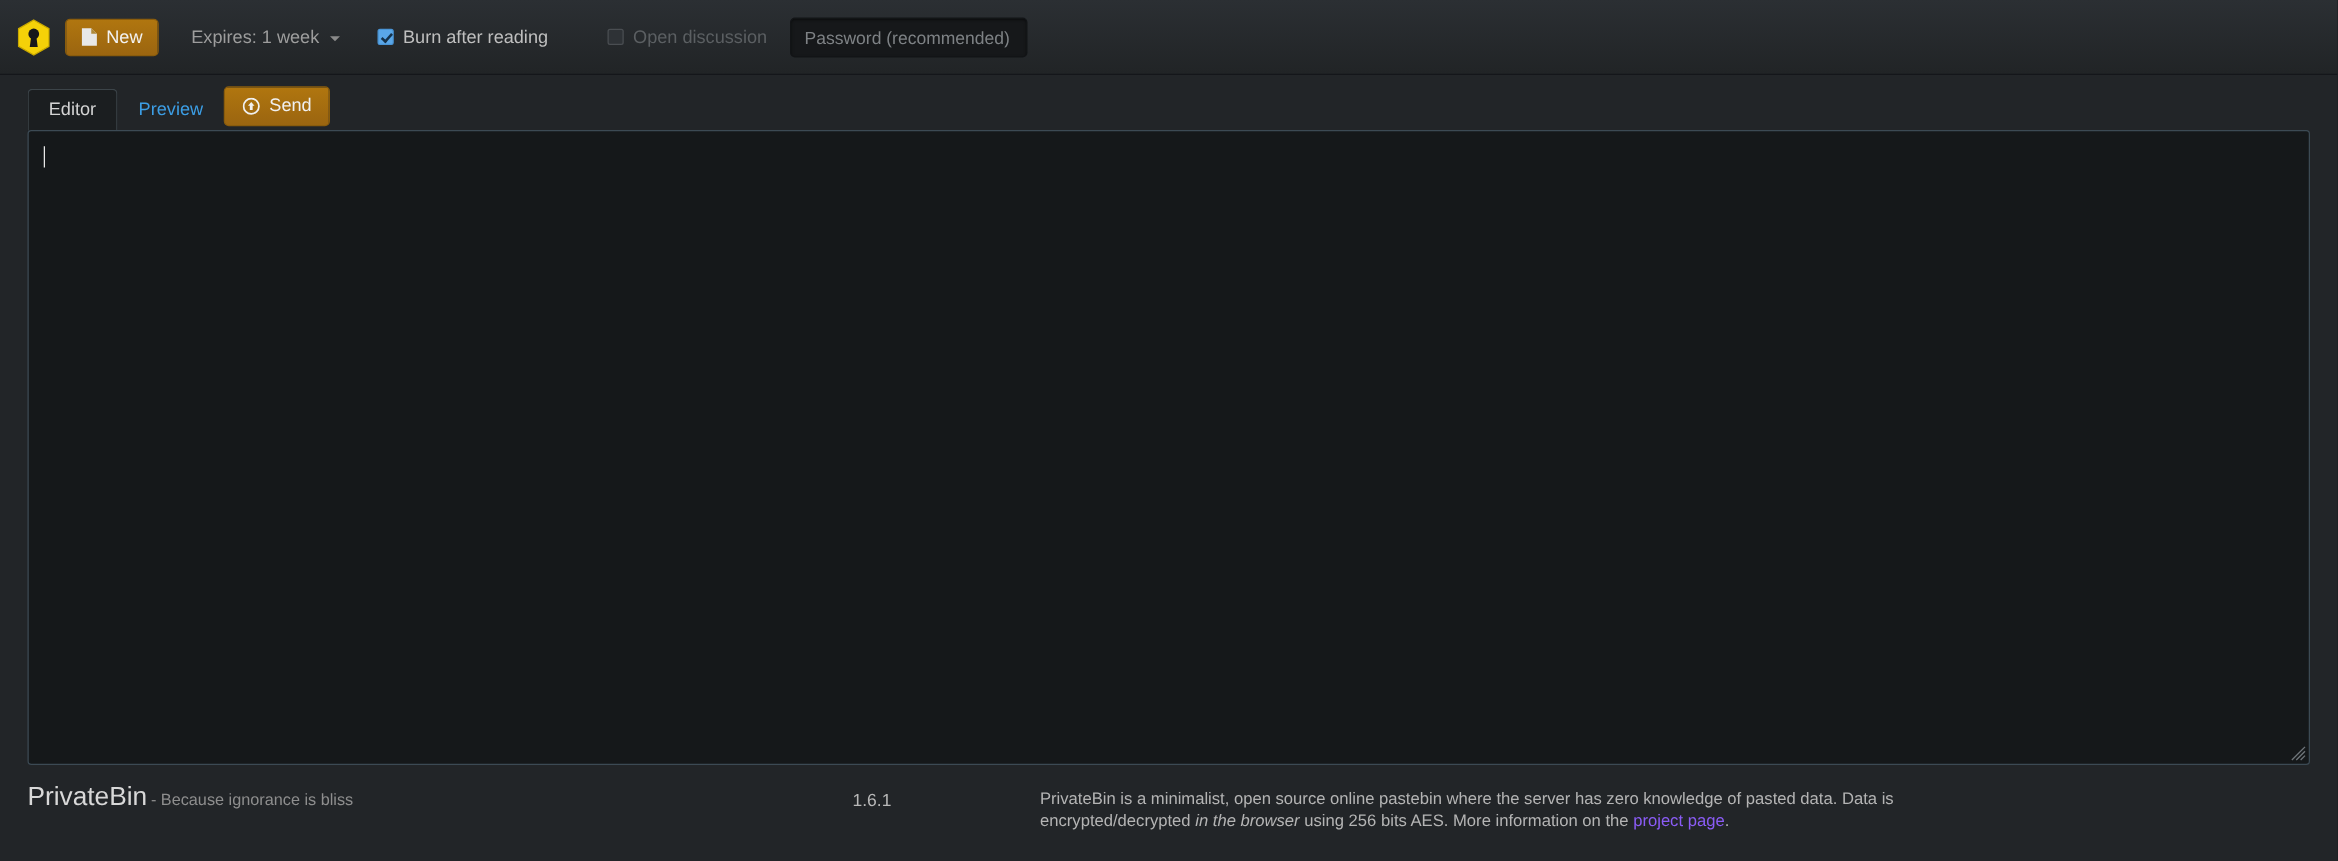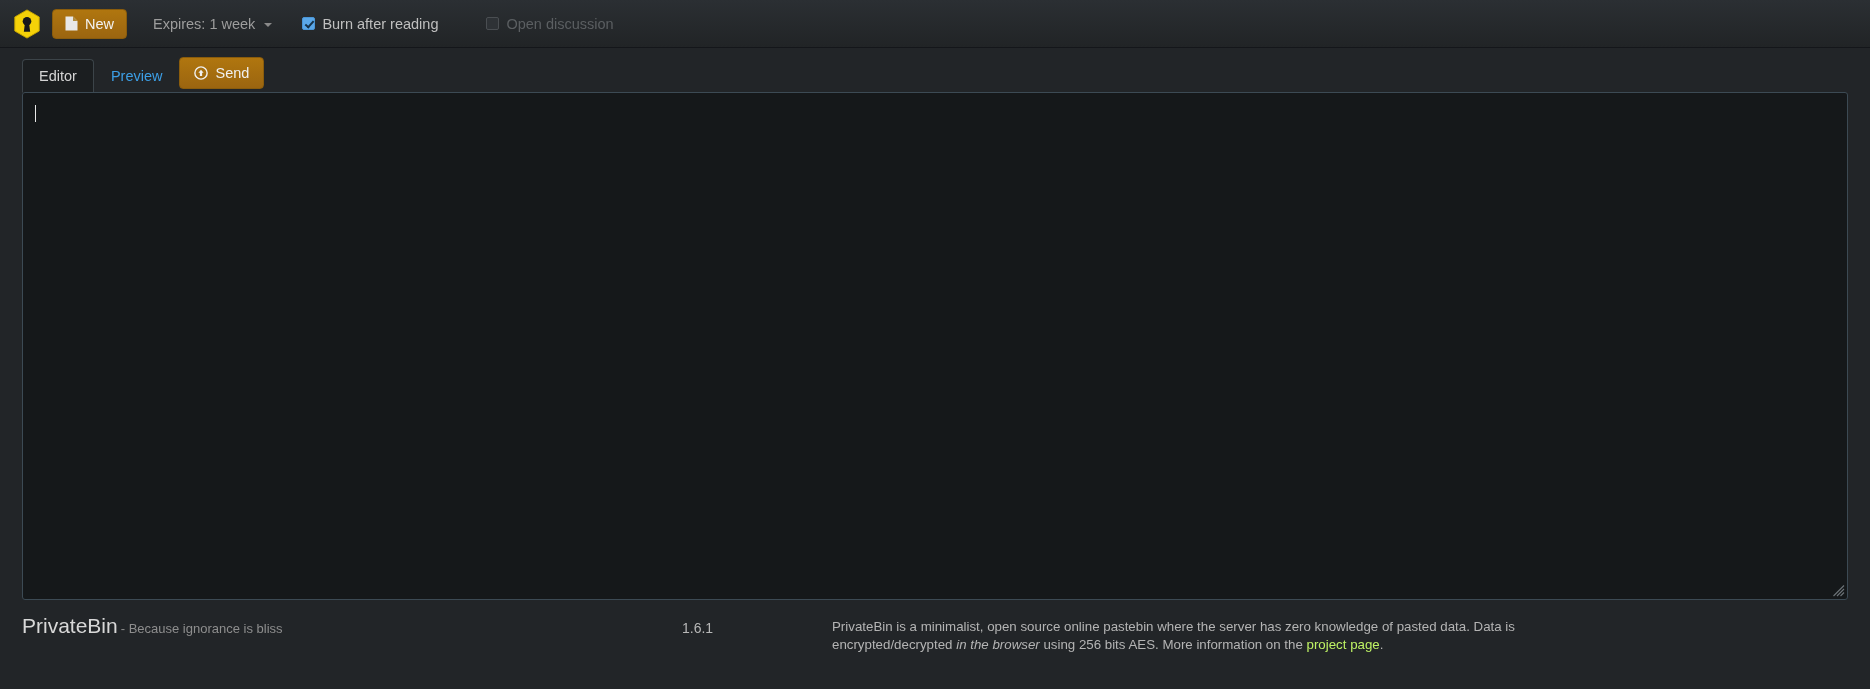--- a/index.html
+++ b/index.html
@@ -10,21 +10,21 @@
     height: 689px;
     overflow: hidden;
     background: #222528;
     font-family: "Liberation Sans", sans-serif;
     -webkit-font-smoothing: antialiased;
   }
 
   
   .navbar {
     position: relative;
-    height: 48px;
+    height: 60px;
     background: linear-gradient(to bottom, #2b2f33 0%, #212426 100%);
     border-bottom: 1px solid #14161a;
     display: flex;
     align-items: center;
     padding: 0 10px;
   }
   .brand {
     width: 34px; height: 34px;
     margin-right: 8px;
     display: flex; align-items: center; justify-content: center;
@@ -245,21 +245,21 @@
     padding-top: 6px;
   }
   .f-desc {
     flex: 1 1 auto;
     font-size: 13.3px;
     line-height: 1.33;
     color: #b4b4b4;
     padding-top: 4px;
     max-width: 760px;
   }
-  .f-desc a { color: #bef264; text-decoration: none; }
+  .f-desc a { color: #8b5cf6; text-decoration: none; }
   .f-desc i { font-style: italic; }
 </style>
 </head>
 <body>
 
 <div class="navbar">
 
   <div class="brand">
     <svg width="30" height="30" viewBox="0 0 32 32" aria-hidden="true">
       <polygon points="16,1 29,8.5 29,23.5 16,31 3,23.5 3,8.5" fill="#f5d108" stroke="#c9a800" stroke-width="1"></polygon>
@@ -286,20 +286,21 @@
   <label class="chk-label" style="margin-left:16px;">
     <span class="cbox checked"></span>
     <span>Burn after reading</span>
   </label>
 
   <label class="chk-label disabled" style="margin-left:48px;">
     <span class="cbox off"></span>
     <span>Open discussion</span>
   </label>
 
+  <input class="pwd-input" type="text" placeholder="Password (recommended)" value="" style="">
 
 
 </div>
 
 <div class="content">
 
   <div class="toolbar-row">
 
     <div class="tabs">
       <div class="tab active">

